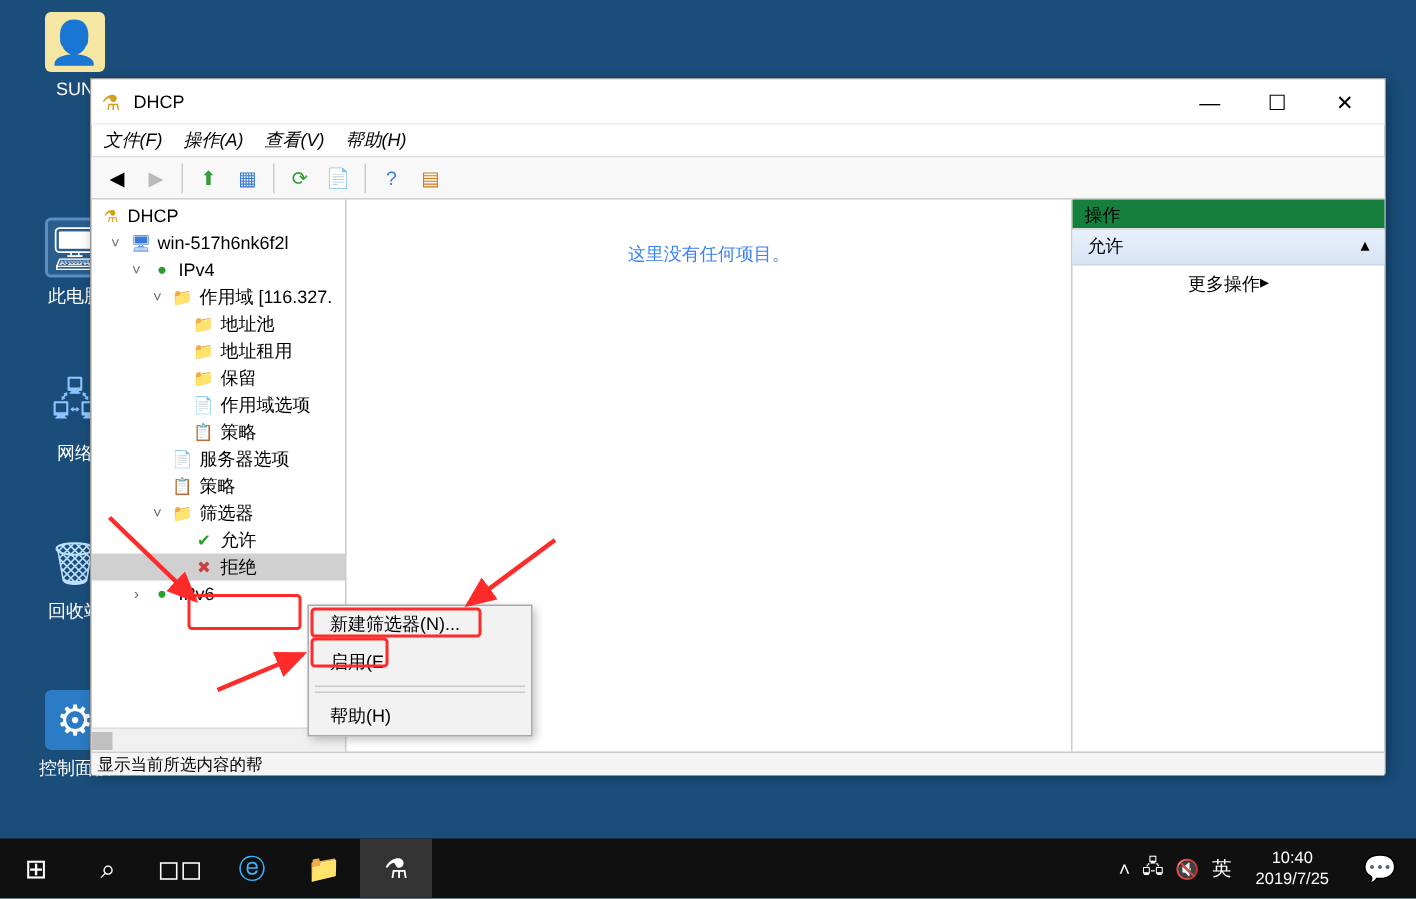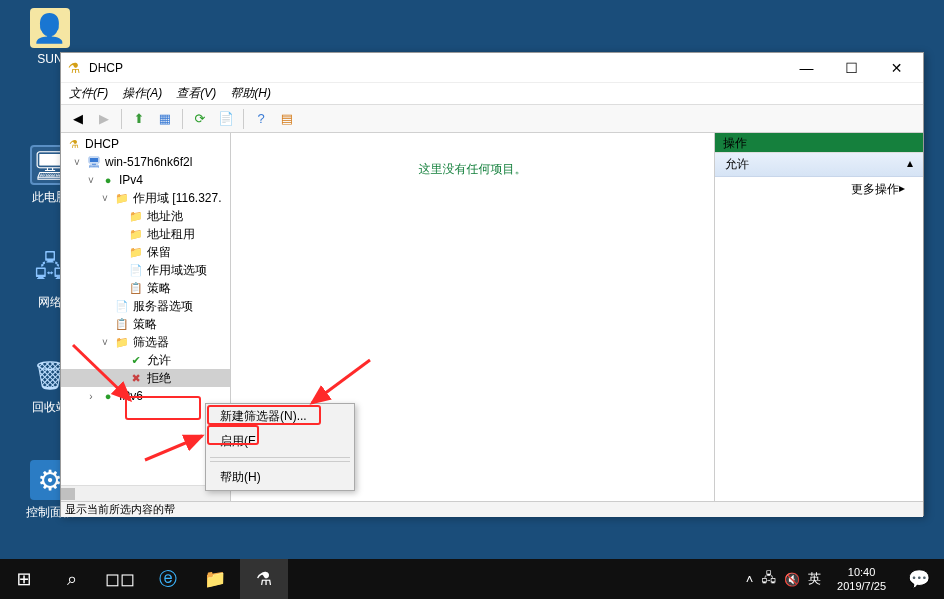--- a/index.html
+++ b/index.html
@@ -43,26 +43,26 @@
 .node .nic { width: 16px; height: 16px; margin: 0 3px; display: inline-flex; align-items: center; justify-content: center; font-size: 11px; }
 .node.sel { background: #d0d0d0; }
 .fic { color: #d4a017; }
 .gic { color: #2a9d2a; }
 .bic { color: #3a7bd5; }
 .ric { color: #c84141; }
 
 .list-pane { flex: 1; border-right: 1px solid #ccc; display: flex; flex-direction: column; }
 .list-head { height: 20px; display: flex; border-bottom: 1px solid #ddd; background: #fff; font-size: 12px; align-items: center; }
 .list-head .col { padding: 0 8px; border-right: 1px solid #eee; }
-.list-body { flex: 1; display: flex; align-items: flex-start; justify-content: center; padding-top: 28px; font-size: 12px; color: #15803d; }
+.list-body { flex: 1; display: flex; align-items: flex-start; justify-content: center; padding-top: 28px; font-size: 12px; color: #3b82f6; }
 
 .action-pane { width: 208px; font-size: 12px; }
 .action-pane .ah { height: 20px; padding: 2px 8px; border-bottom: 1px solid #ddd; font-weight: normal; background: #15803d; }
 .action-pane .asec { background: linear-gradient(#e8f0fb, #d6e4f5); padding: 3px 10px; border-bottom: 1px solid #c8d6ea; display: flex; justify-content: space-between; }
-.action-pane .aitem { padding: 4px 18px; display: flex; justify-content: flex-end; }
+.action-pane .aitem { padding: 4px 18px; display: flex; justify-content: center; }
 
 .statusbar { height: 16px; border-top: 1px solid #ccc; font-size: 11px; padding: 0 4px; display: flex; align-items: center; background: #f4f4f4; }
 
 
 .ctxmenu { position: absolute; left: 205px; top: 403px; width: 150px; background: #f2f2f2; border: 1px solid #aaa; box-shadow: 2px 2px 6px rgba(0,0,0,0.25); font-size: 12px; z-index: 50; }
 .ctxmenu .mi { padding: 4px 14px; }
 .ctxmenu .msep { height: 1px; background: #ccc; margin: 3px 4px; }
 
 
 .hl { position: absolute; border: 2px solid #ff2a2a; border-radius: 3px; z-index: 60; pointer-events: none; }

